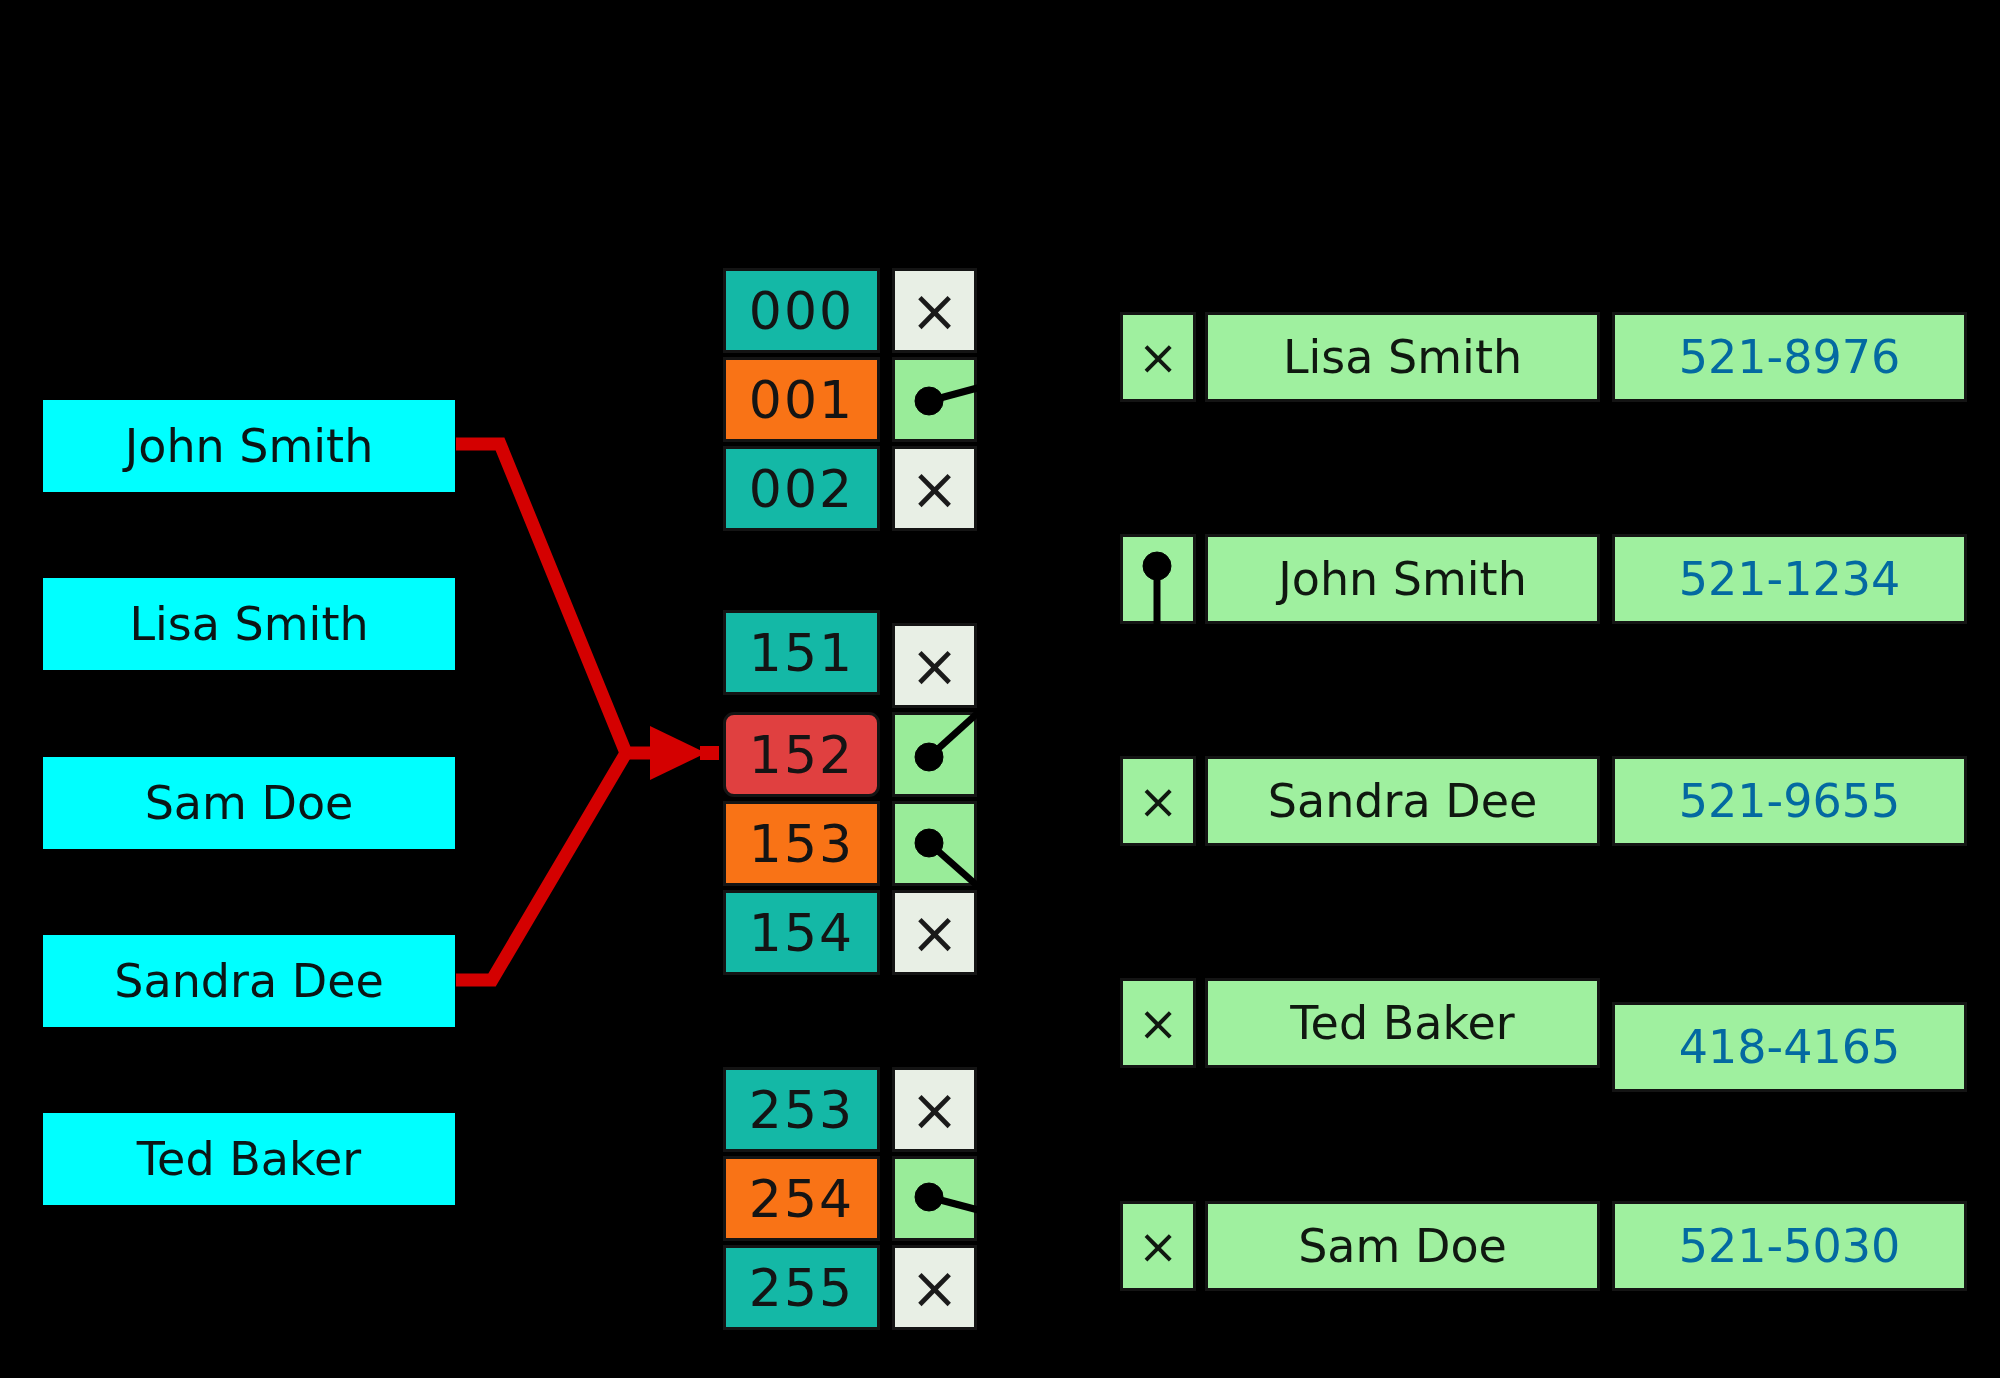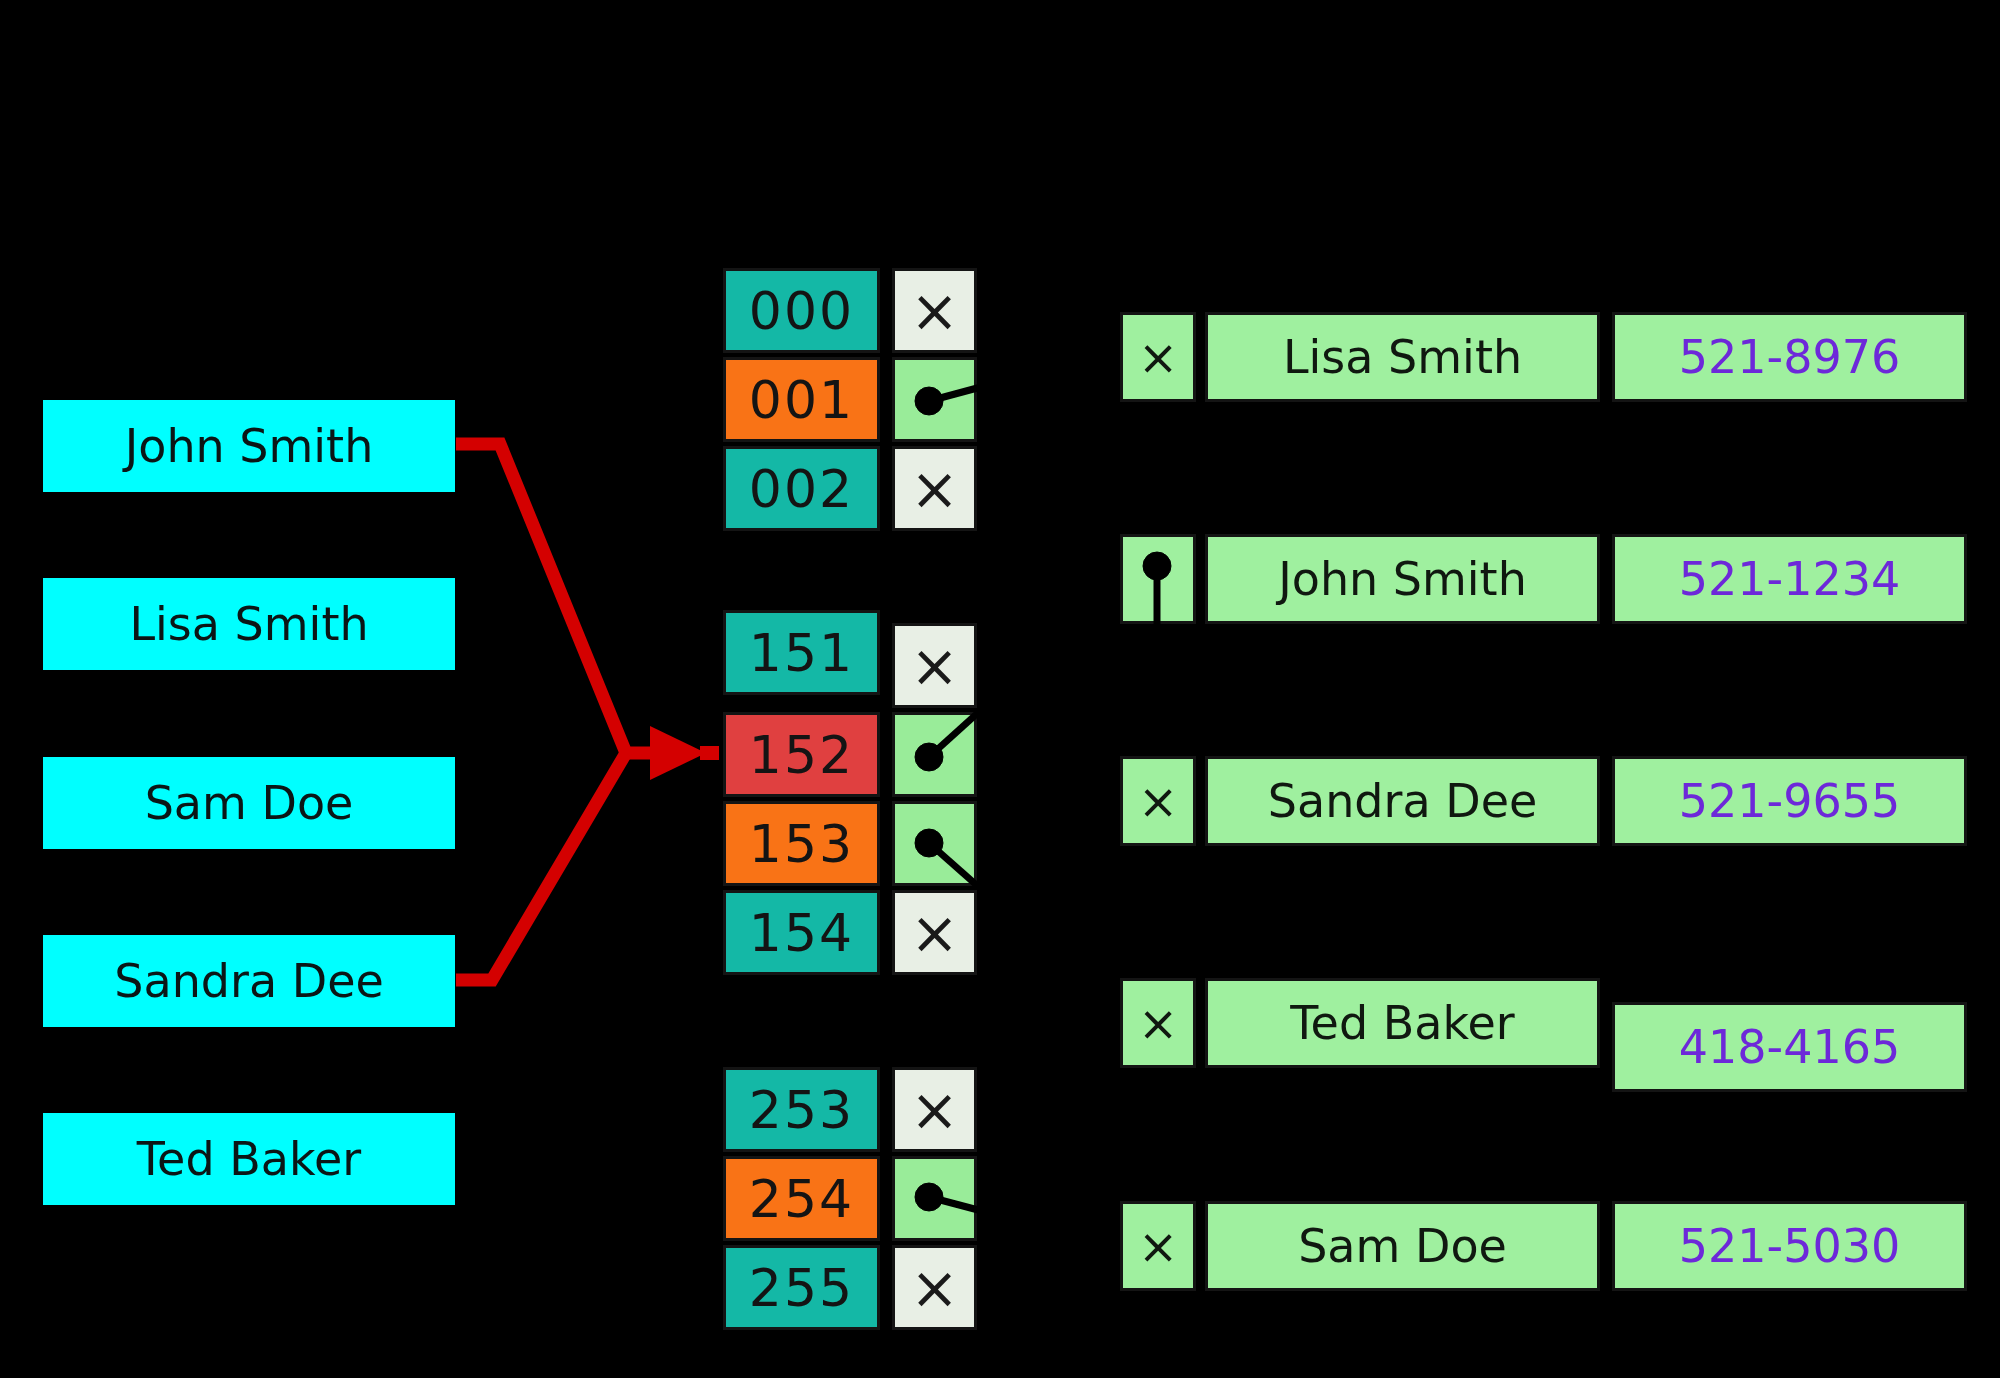--- a/index.html
+++ b/index.html
@@ -7,29 +7,29 @@
     position:relative;width:2000px;height:1378px;background:#000000;
     font-family:"DejaVu Sans", sans-serif;overflow:hidden;
   }
   .box{position:absolute;display:flex;align-items:center;justify-content:center;box-sizing:border-box;}
   
   .key{left:43px;width:412px;height:92px;background:#00ffff;color:#0b1616;font-size:46px;}
   
   .bidx{left:723px;width:157px;height:85px;border:3px solid #141414;color:#141414;font-size:52px;letter-spacing:2px;}
   .bidx.empty{background:#14b8a6;}
   .bidx.occupied{background:#f97316;}
-  .bidx.collision{background:#e04040;}
+  .bidx.collision{background:#e04040;border-radius:11px;}
   
   .bptr{left:892px;width:85px;height:85px;border:3px solid #141414;color:#1a1a1a;font-size:58px;}
   .bptr.empty{background:#e8efe5;}
   .bptr.link{background:#99ec99;}
   
   .enext{left:1120px;width:76px;height:90px;background:#9ff09f;border:3px solid #141414;color:#101810;font-size:48px;}
   .ename{left:1205px;width:395px;height:90px;background:#9ff09f;border:3px solid #141414;color:#101810;font-size:46px;}
-  .ephone{left:1612px;width:355px;height:90px;background:#9ff09f;border:3px solid #141414;color:#6d28d9;font-size:46px;}
+  .ephone{left:1612px;width:355px;height:90px;background:#9ff09f;border:3px solid #141414;color:#0369a1;font-size:46px;}
   .overlay{position:absolute;left:0;top:0;pointer-events:none;}
 </style>
 </head>
 <body>
 
 <div id="canvas">
 
   <div class="box key" style="top:400px">
       <span>John Smith</span>
     </div>

